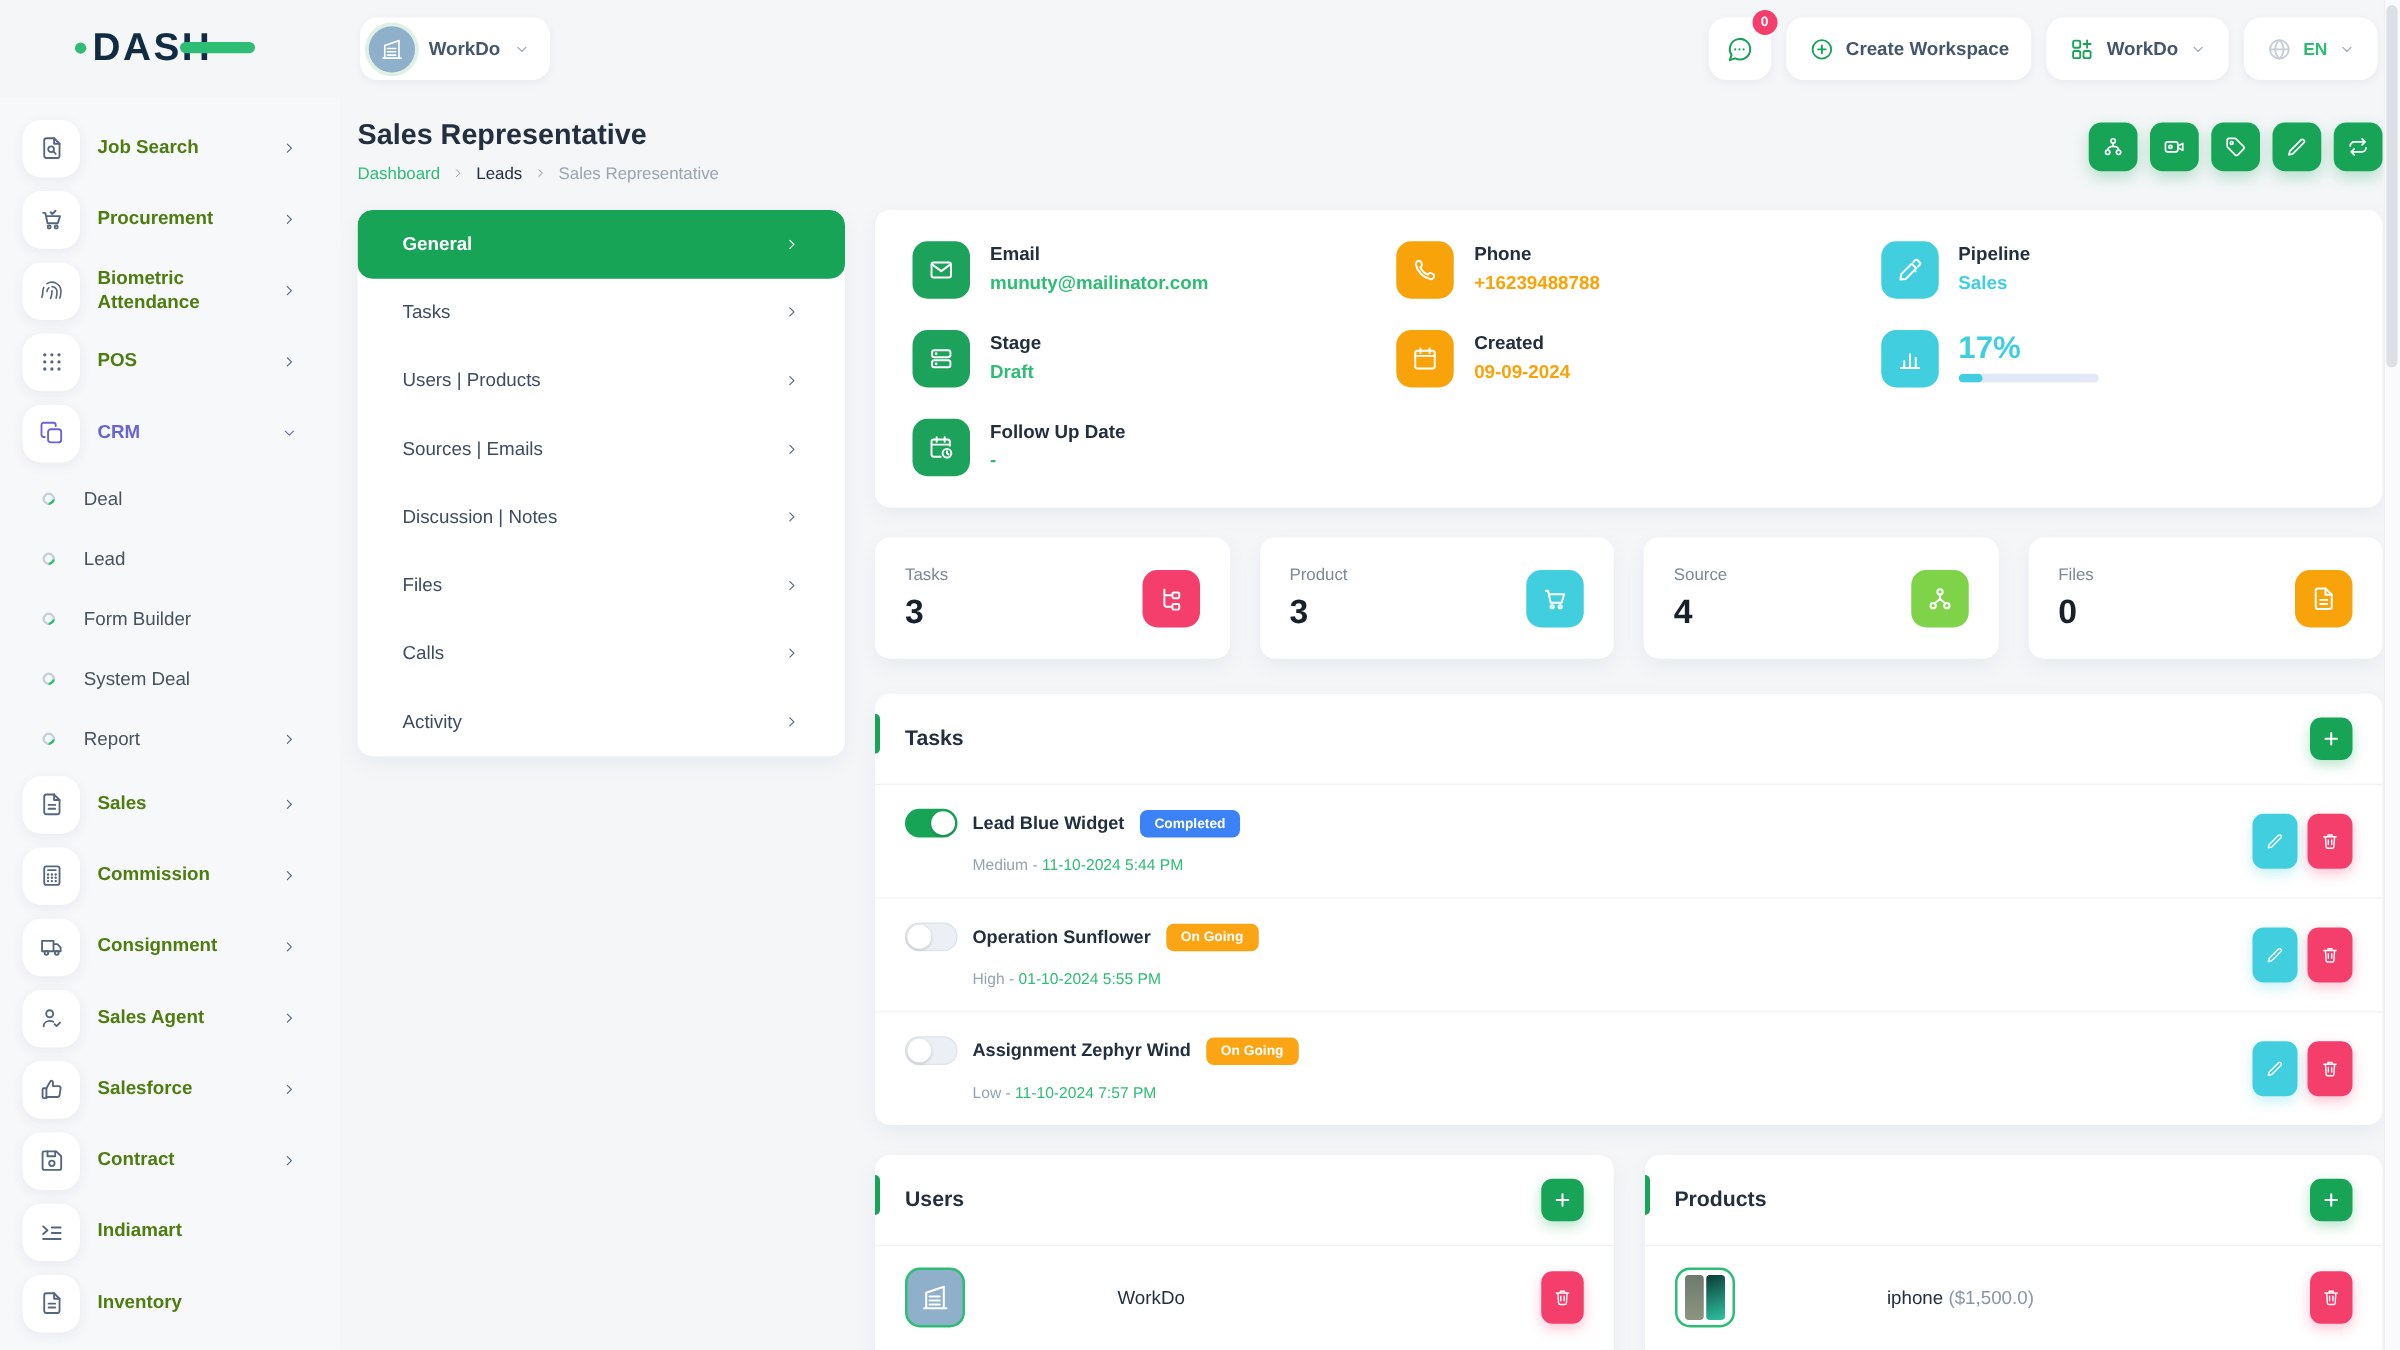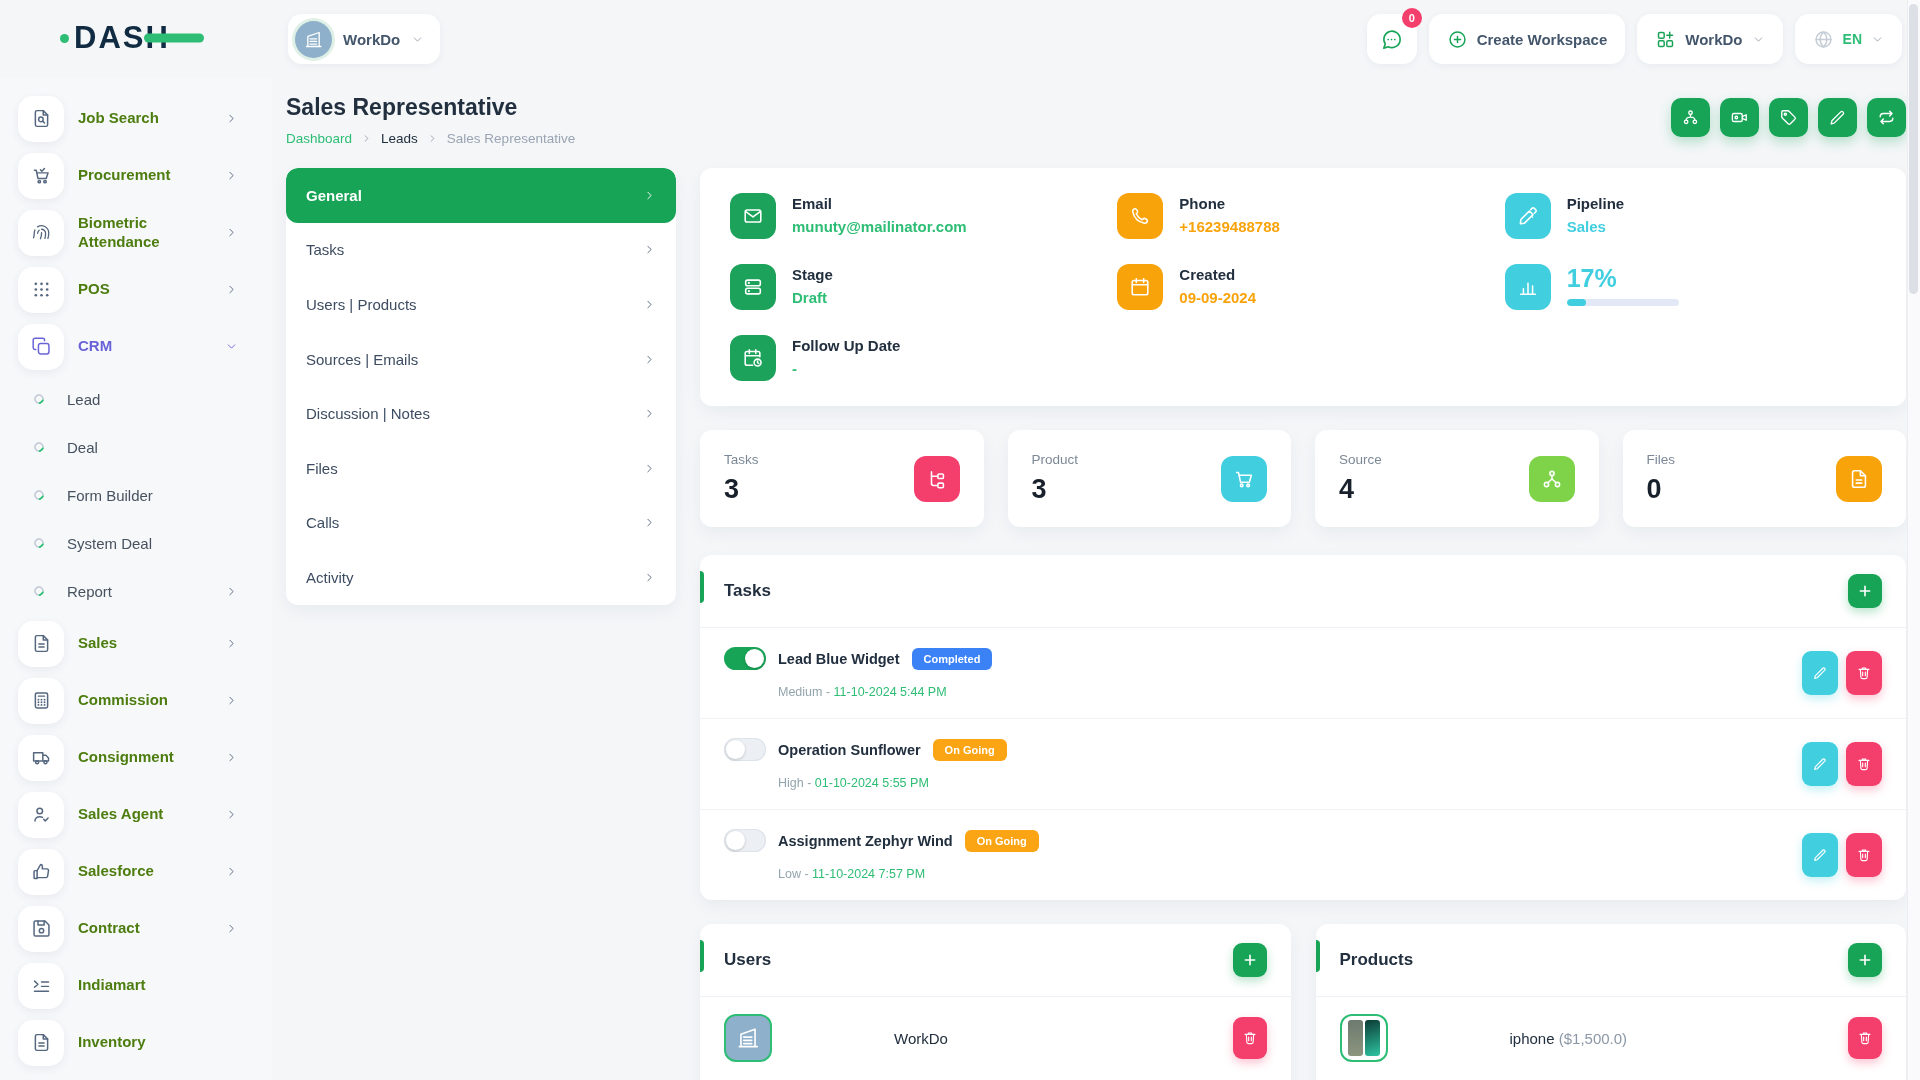--- a/index.html
+++ b/index.html
@@ -51,21 +51,21 @@
   .bc-sep { width:11px; height:11px; color:#8a94a2; }
   .actions { display:flex; gap:10px; margin-top:4px; }
   .action-btn { width:39px; height:39px; border-radius:10px; background:#17a457; color:#fff; display:flex; align-items:center; justify-content:center; box-shadow:0 5px 12px rgba(23,164,87,.28); }
   .action-btn svg { width:19px; height:19px; }
 
   .content-row { display:flex; margin-top:22px; align-items:flex-start; }
   .card { background:#fff; border-radius:12px; box-shadow:0 6px 18px rgba(25,45,80,.05); }
 
   
   .tab-card { width:390px; flex:none; overflow:hidden; }
-  .tab-item { height:54.6px; display:flex; align-items:center; justify-content:space-between; padding:0 20px; font-size:15px; color:#3d4c61; cursor:pointer; }
+  .tab-item { height:54.6px; display:flex; align-items:center; justify-content:space-between; padding:0 36px; font-size:15px; color:#3d4c61; cursor:pointer; }
   .tab-item .nav-chev { color:#55677f; }
   .tab-item.active { background:#17a457; color:#fff; border-radius:12px; font-weight:600; }
   .tab-item.active .nav-chev { color:#fff; }
 
   .right-col { flex:1; margin-left:24px; min-width:0; }
 
   
   .overview-card { padding:25px 30px; }
   .ov-grid { display:grid; grid-template-columns:1fr 1fr 1fr; row-gap:25px; column-gap:16px; }
   .field { display:flex; gap:16px; align-items:flex-start; }
@@ -292,25 +292,25 @@
       </span>
     <span class="nav-label">CRM</span>
     <span class="nav-chev">
         <svg viewBox="0 0 24 24" fill="none" stroke="currentColor" stroke-width="1.7" stroke-linecap="round" stroke-linejoin="round" width="100%" height="100%">
           <path d="m6 9 6 6 6-6"></path>
         </svg>
       </span>
   </div>
   <div class="sub-item">
     <span class="bullet"></span>
-    <span class="sub-label">Lead</span>
+    <span class="sub-label">Deal</span>
   </div>
   <div class="sub-item">
     <span class="bullet"></span>
-    <span class="sub-label">Deal</span>
+    <span class="sub-label">Lead</span>
   </div>
   <div class="sub-item">
     <span class="bullet"></span>
     <span class="sub-label">Form Builder</span>
   </div>
   <div class="sub-item">
     <span class="bullet"></span>
     <span class="sub-label">System Deal</span>
   </div>
   <div class="sub-item">

